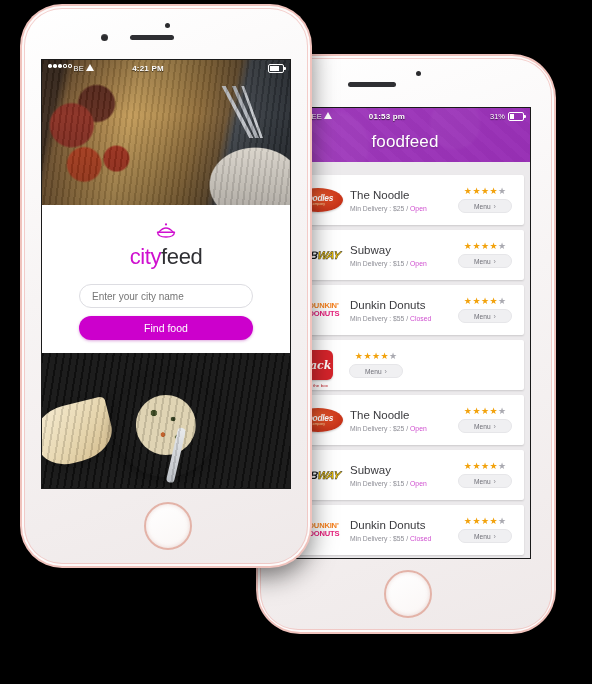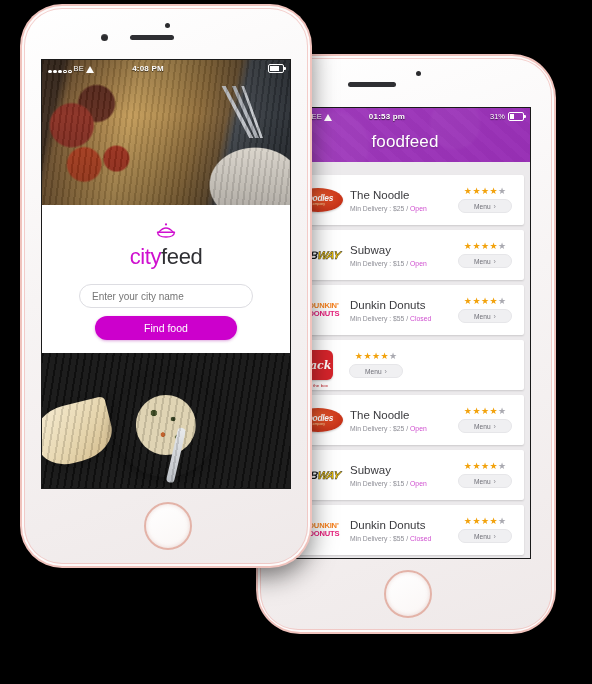--- a/index.html
+++ b/index.html
@@ -127,21 +127,21 @@
 
   
   .statusbar{
     position:absolute;left:0;top:0;width:100%;height:17px;
     display:flex;align-items:center;
     font-size:8px;color:#ffffff;
     text-shadow:0 1px 1px rgba(0,0,0,.65);
     padding:0 6px;box-sizing:border-box;
     z-index:6;
   }
-  .sb-left{display:flex;align-items:flex-end;gap:2px;flex:1;}
+  .sb-left{display:flex;align-items:flex-start;gap:2px;flex:1;}
   .sb-center{font-weight:bold;letter-spacing:.2px;}
   .sb-right{flex:1;display:flex;align-items:center;justify-content:flex-end;gap:3px;padding-left:36px;}
   .dots{display:flex;gap:1.5px;align-items:center;}
   .dots i{width:3.5px;height:3.5px;border-radius:50%;background:#fff;display:block;}
   .dots i.off{background:transparent;box-shadow:inset 0 0 0 1px #fff;}
   .carrier{font-size:7.5px;letter-spacing:.2px;}
   .wifi{width:8px;height:7px;position:relative;}
   .wifi:before{content:"";position:absolute;left:0;bottom:0;width:0;height:0;
     border-left:4px solid transparent;border-right:4px solid transparent;border-bottom:7px solid #fff;}
   .batt{width:14px;height:7px;border:1px solid #fff;border-radius:2px;position:relative;}
@@ -162,21 +162,21 @@
   .logo-text .b{color:#2f2f33;}
   .city-input{
     width:174px;height:24px;border-radius:13px;
     border:1px solid #dddde2;background:#fff;
     font-size:10px;color:#9a9aa2;
     padding:9px 12px;box-sizing:border-box;
     font-family:"Liberation Sans",sans-serif;
     outline:none;
   }
   .find-btn{
-    margin-top:8px;width:142px;height:24px;border:none;border-radius:13px;
+    margin-top:8px;width:174px;height:24px;border:none;border-radius:13px;
     background:#cc00cc;color:#fff;font-size:10.5px;cursor:pointer;
     font-family:"Liberation Sans",sans-serif;
     box-shadow:0 1px 3px rgba(160,0,160,.35);
   }
 
   
   .back .screen{left:22px;top:52px;width:250px;height:450px;background:#eceaec;}
   .app-header{
     position:absolute;left:0;top:0;width:100%;height:54px;
     background:
@@ -496,21 +496,21 @@
           <span class="dots">
             <i></i>
               <i></i>
               <i></i>
               <i class="off"></i>
               <i class="off"></i>
           </span>
           <span class="carrier">BE</span>
           <span class="wifi"></span>
         </div>
-        <div class="sb-center">4:08 PM</div>
+        <div class="sb-center">4:21 PM</div>
         <div class="sb-right">
           <span class="batt">
               <i style="width:9px;"></i>
             </span>
         </div>
       </div>
 
       <div class="login-card">
         <div class="logo-mark">
           <svg width="22" height="18" viewBox="0 0 22 18" aria-hidden="true">

